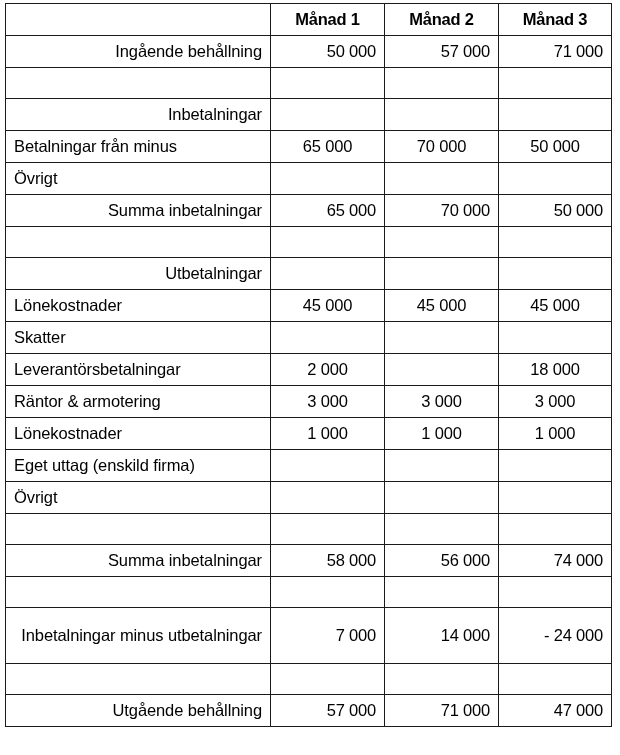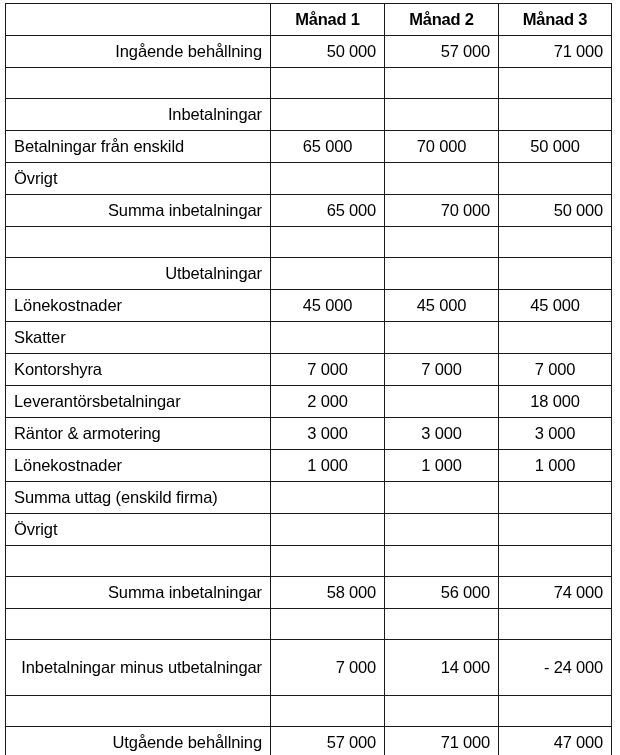--- a/index.html
+++ b/index.html
@@ -102,21 +102,21 @@
           <td class="num"></td>
           <td class="num"></td>
         </tr>
         <tr class="bold">
           <td class="label">Inbetalningar</td>
           <td class="num"></td>
           <td class="num"></td>
           <td class="num"></td>
         </tr>
         <tr>
-          <td class="label">Betalningar från enskild</td>
+          <td class="label">Betalningar från minus</td>
           <td class="num">65 000</td>
           <td class="num">70 000</td>
           <td class="num">50 000</td>
         </tr>
         <tr>
           <td class="label">Övrigt</td>
           <td class="num"></td>
           <td class="num"></td>
           <td class="num"></td>
         </tr>
@@ -144,45 +144,39 @@
           <td class="num">45 000</td>
           <td class="num">45 000</td>
         </tr>
         <tr>
           <td class="label">Skatter</td>
           <td class="num"></td>
           <td class="num"></td>
           <td class="num"></td>
         </tr>
         <tr>
-          <td class="label">Kontorshyra</td>
-          <td class="num">7 000</td>
-          <td class="num">7 000</td>
-          <td class="num">7 000</td>
-        </tr>
-        <tr>
           <td class="label">Leverantörsbetalningar</td>
           <td class="num">2 000</td>
           <td class="num"></td>
           <td class="num">18 000</td>
         </tr>
         <tr>
           <td class="label">Räntor &amp; armotering</td>
           <td class="num">3 000</td>
           <td class="num">3 000</td>
           <td class="num">3 000</td>
         </tr>
         <tr>
           <td class="label">Lönekostnader</td>
           <td class="num">1 000</td>
           <td class="num">1 000</td>
           <td class="num">1 000</td>
         </tr>
         <tr>
-          <td class="label">Summa uttag (enskild firma)</td>
+          <td class="label">Eget uttag (enskild firma)</td>
           <td class="num"></td>
           <td class="num"></td>
           <td class="num"></td>
         </tr>
         <tr>
           <td class="label">Övrigt</td>
           <td class="num"></td>
           <td class="num"></td>
           <td class="num"></td>
         </tr>

